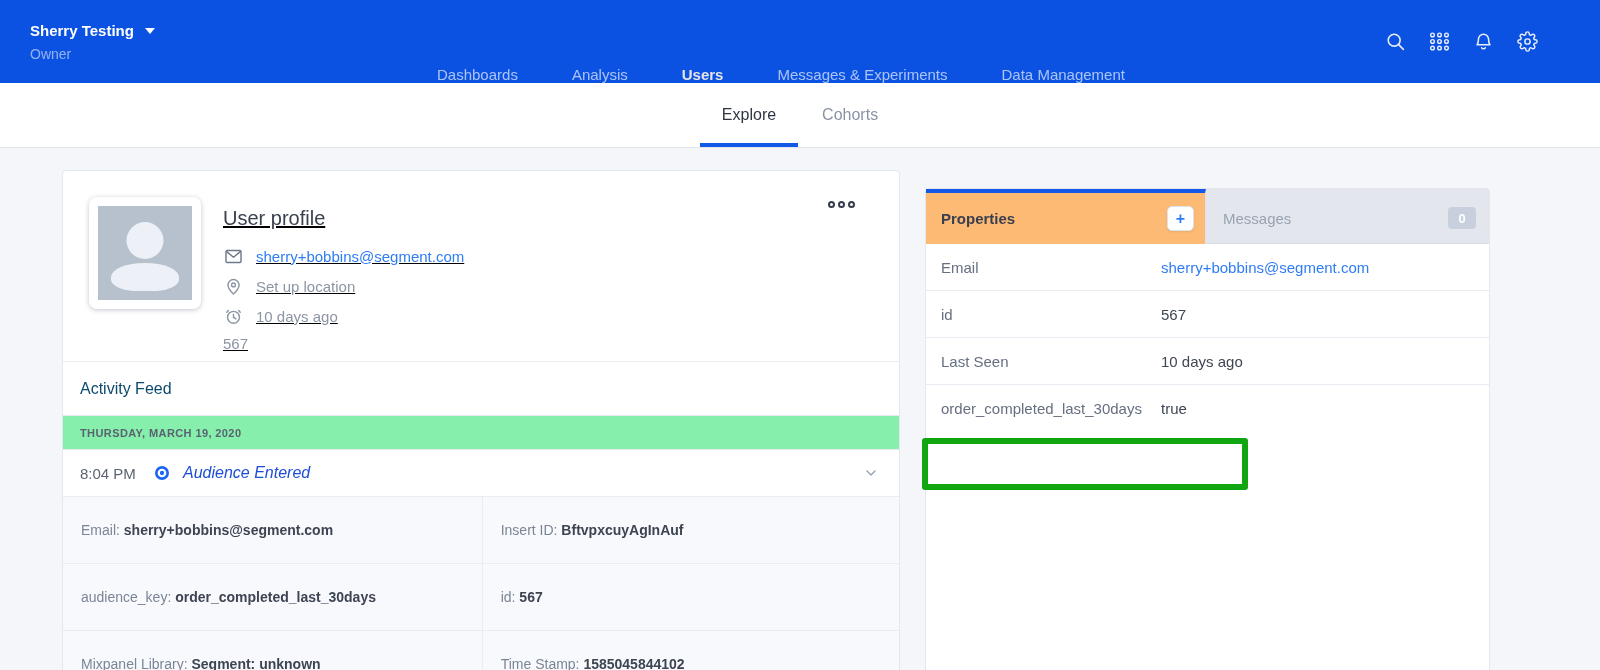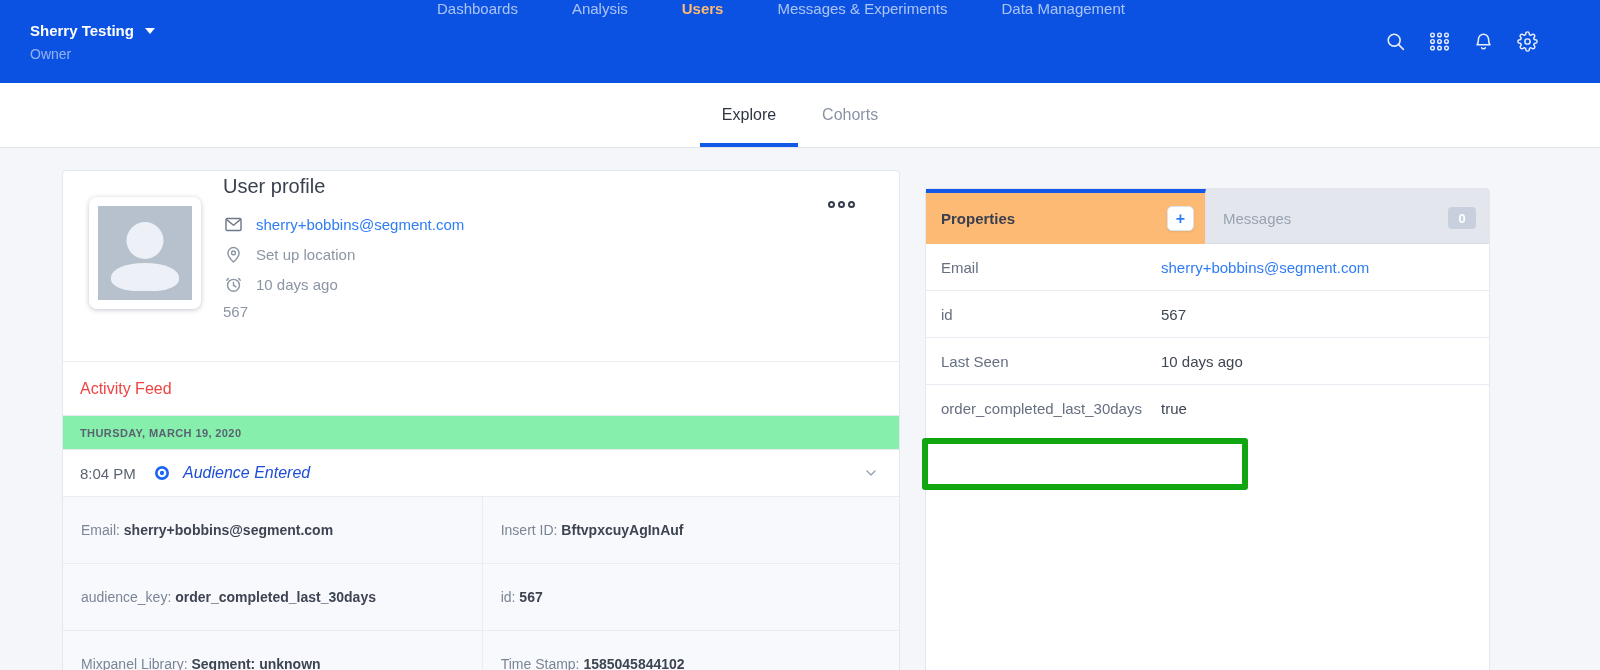--- a/index.html
+++ b/index.html
@@ -6,23 +6,23 @@
   html,body { width:1600px; height:670px; overflow:hidden; }
   body { font-family:"Liberation Sans", sans-serif; background:#f4f6f9; position:relative; }
 
   
   .topnav { position:relative; height:83px; background:#0c52e2; }
   .workspace { position:absolute; left:30px; top:22px; }
   .workspace-name-row { display:flex; align-items:center; gap:11px; cursor:pointer; }
   .workspace-name { color:#ffffff; font-size:15px; font-weight:bold; }
   .caret-down { width:0; height:0; border-left:5px solid transparent; border-right:5px solid transparent; border-top:6px solid #ffffff; }
   .workspace-role { margin-top:7px; color:rgba(255,255,255,.55); font-size:14px; }
-  .nav-menu { position:absolute; left:437px; top:0; height:83px; display:flex; align-items:flex-start; gap:54px; }
+  .nav-menu { position:absolute; left:437px; top:0; height:83px; display:flex; align-items:flex-end; gap:54px; }
   .nav-item { color:rgba(230,238,253,.72); font-size:15px; cursor:pointer; white-space:nowrap; }
-  .nav-item.active { color:#fdba74; font-weight:bold; }
+  .nav-item.active { color:#e5e5e5; font-weight:bold; }
   .nav-icons { position:absolute; right:62px; top:0; height:83px; display:flex; align-items:center; gap:23px; }
   .nav-icon { width:21px; height:21px; display:flex; align-items:center; justify-content:center; cursor:pointer; }
   .nav-icon svg { width:21px; height:21px; }
 
   
   .tabbar { height:65px; background:#ffffff; border-bottom:1px solid #e2e6ec; display:flex; align-items:stretch; justify-content:center; gap:2px; }
   .tab { position:relative; padding:0 22px; display:flex; align-items:center; font-size:16px; color:#8a93a4; cursor:pointer; }
   .tab.active { color:#2f3545; }
   .tab-underline { position:absolute; left:0; right:0; bottom:0; height:4px; background:#1259e8; }
 
@@ -30,33 +30,33 @@
   .card { position:absolute; background:#ffffff; border:1px solid #e3e7ee; border-radius:4px; }
   .card-left  { left:62px;  top:170px; width:838px; height:540px; }
   .card-right { left:925px; top:188px; width:565px; height:530px; overflow:visible; }
 
   
   .profile-section { position:relative; height:190px; }
   .avatar-frame { position:absolute; left:26px; top:26px; width:112px; height:112px; background:#ffffff; border-radius:8px; box-shadow:0 1px 5px rgba(40,55,80,.28); }
   .avatar { position:absolute; left:9px; top:9px; right:9px; bottom:9px; background:#b7c1cd; overflow:hidden; }
   .avatar-head { position:absolute; left:50%; transform:translateX(-50%); top:16px; width:37px; height:37px; background:#edf1f7; border-radius:50%; }
   .avatar-shoulders { position:absolute; left:50%; transform:translateX(-50%); bottom:9px; width:68px; height:28px; background:#edf1f7; border-radius:50% 50% 40% 40%; }
-  .profile-info { position:absolute; left:160px; top:4px; }
+  .profile-info { position:absolute; left:160px; top:36px;text-decoration:underline; }
   .profile-title { font-size:20px; font-weight:500; color:#3a4150; margin-bottom:11px; }
   .info-row { display:flex; align-items:center; gap:13px; height:30px; font-size:15px; }
   .info-icon { width:20px; height:20px; display:flex; align-items:center; justify-content:center; }
   .info-icon svg { width:19px; height:19px; }
   .info-email { color:#2e7cf6; cursor:pointer; }
   .info-muted { color:#8c95a4; }
   .profile-id { margin-top:4px; color:#8c95a4; font-size:15px; }
   .card-menu { position:absolute; right:44px; top:30px; display:flex; gap:3px; cursor:pointer; }
   .menu-dot { width:7px; height:7px; border:2px solid #343b49; border-radius:50%; }
 
   
-  .activity-header { height:54px; border-top:1px solid #e9edf2; display:flex; align-items:center; padding-left:17px; font-size:16px; color:#ef4444; }
+  .activity-header { height:54px; border-top:1px solid #e9edf2; display:flex; align-items:center; padding-left:17px; font-size:16px; color:#0c4a6e; }
   .date-row { height:35px; background:#86efac; border-top:1px solid #e6eaf0; border-bottom:1px solid #e6eaf0; display:flex; align-items:center; padding-left:17px; font-size:11px; font-weight:bold; color:#5a6272; letter-spacing:.4px; }
   .event-row { height:46px; display:flex; align-items:center; padding:0 20px 0 17px; cursor:pointer; }
   .event-time { color:#5b6474; font-size:15px; width:62px; }
   .event-icon { margin:0 13px 0 12px; width:16px; height:16px; }
   .event-name { color:#1d4ed8; font-size:16px;font-style:italic; }
   .event-chevron { margin-left:auto; width:16px; height:16px; }
   .details-grid { display:grid; grid-template-columns:50.2% 49.8%; }
   .dcell { background:#f7f9fc; border-top:1px solid #e9edf3; min-height:38px; padding:25px 18px; font-size:14px; color:#7c8595; display:flex; align-items:center; }
   .dcell.col1 { border-right:1px solid #e9edf3; }
   .dcell.lastrow { border-bottom:1px solid #e9edf3; }

